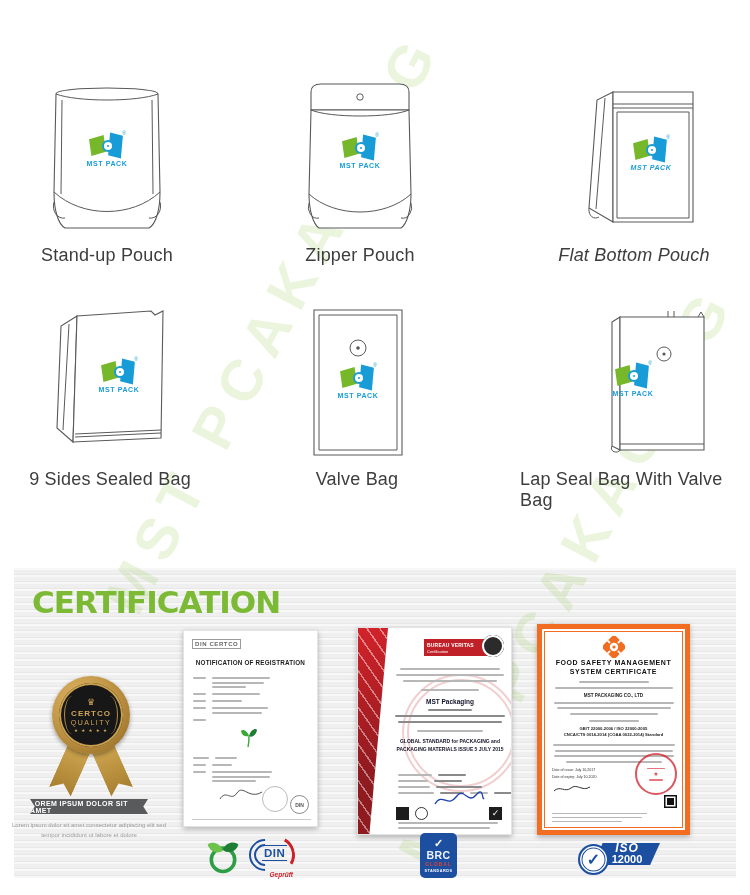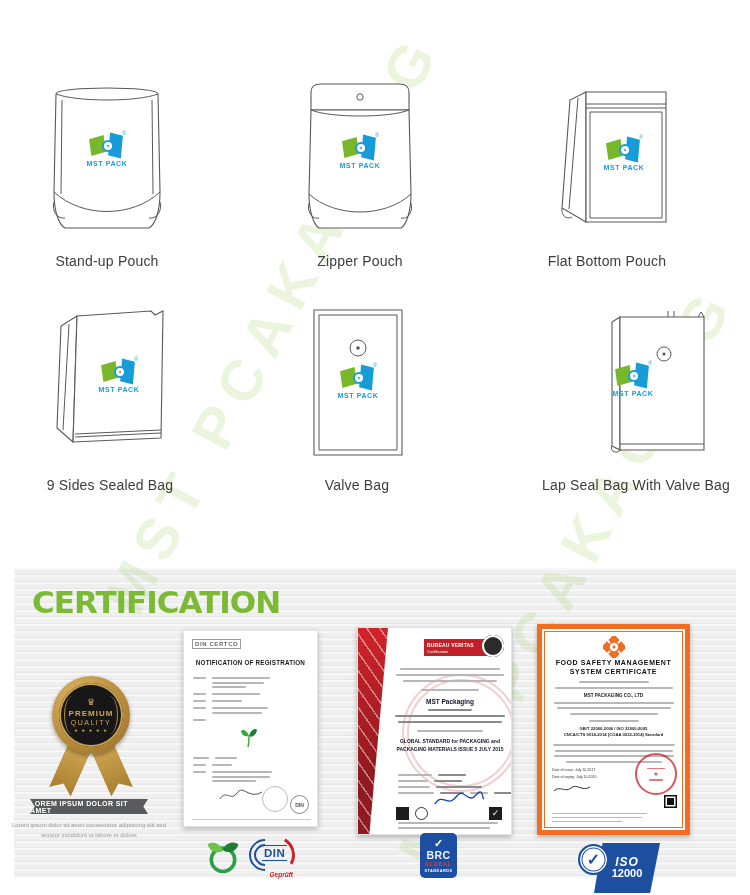--- a/index.html
+++ b/index.html
@@ -12,21 +12,21 @@
 
   
   .watermark { position:absolute; z-index:1; font-size:58px; font-weight:bold; letter-spacing:12px;
     color:#8CC63F; opacity:.17; white-space:nowrap; transform:translate(-50%,-50%) rotate(-62deg); }
   .wm1 { left:272px; top:322px; }
   .wm2 { left:566px; top:575px; }
 
   
   .pk-cell { position:absolute; width:210px; display:flex; flex-direction:column; align-items:center; z-index:2; }
   .pk-cell svg { display:block; }
-  .pk-label { margin-top:15px; font-size:14px; color:#3d3d3d; letter-spacing:.2px; }
+  .pk-label { margin-top:7px; font-size:18px; color:#3d3d3d; letter-spacing:.2px; }
   .bagline { fill:#ffffff; stroke:#58595b; stroke-width:1.1; }
   .bagstroke { fill:none; stroke:#58595b; stroke-width:1; }
 
   
   .logo { position:absolute; width:46px; text-align:center; }
   .logo-mark { position:relative; width:36px; height:25px; margin:0 auto; }
   .logo-green { position:absolute; left:1px; top:3px; width:15px; height:17px; background:#76B82A; transform:rotate(-8deg) skewY(-8deg); }
   .logo-blue  { position:absolute; left:20px; top:0; width:13px; height:23px; background:#189CD8; transform:rotate(5deg) skewY(9deg); }
   .logo-ring  { position:absolute; left:13px; top:6px; width:8px; height:8px; border:2.5px solid #189CD8; border-radius:50%; background:#fff; }
   .logo-ring::after { content:""; position:absolute; left:3px; top:3px; width:2px; height:2px; border-radius:50%; background:#189CD8; }
@@ -128,21 +128,21 @@
     border-top:1.8px solid #1D4FA0; border-bottom:1.8px solid #1D4FA0; padding:0 2px; line-height:1.25; }
   .din-red { position:absolute; right:1px; top:0; width:32px; height:32px; border:3px solid transparent; border-right-color:#CC2128; border-radius:50%; transform:rotate(-15deg); }
   .din-sub { position:absolute; right:3px; bottom:0; font-size:6.5px; font-style:italic; color:#CC2128; font-weight:bold; }
   .mark-brc { left:420px; top:833px; width:37px; height:45px; background:#1D4FA0; border-radius:5px;
     display:flex; flex-direction:column; align-items:center; justify-content:center; gap:1px; }
   .brc-check { color:#fff; font-size:11px; line-height:1; font-weight:bold; }
   .brc-name { color:#eef3ff; font-size:10.5px; font-weight:bold; letter-spacing:.5px; line-height:1; }
   .brc-sub1 { color:#E8412C; font-size:4.8px; font-weight:bold; letter-spacing:1px; line-height:1.2; }
   .brc-sub2 { color:#fff; font-size:3.8px; font-weight:bold; letter-spacing:.5px; line-height:1.1; }
   .mark-iso { left:578px; top:842px; width:82px; height:36px; }
-  .iso-banner { position:absolute; left:16px; top:1px; width:66px; height:50px; background:#1D4FA0;
+  .iso-banner { position:absolute; left:16px; top:1px; width:66px; height:22px; background:#1D4FA0;
     clip-path:polygon(13% 0,100% 0,85% 100%,0 100%); display:flex; flex-direction:column; align-items:center; justify-content:center; }
   .iso-banner .t1 { color:#fff; font-size:12px; font-weight:bold; font-style:italic; line-height:1; letter-spacing:1px; }
   .iso-banner .t2 { color:#fff; font-size:11px; font-weight:bold; line-height:1.05; }
   .iso-circle { position:absolute; left:0; top:2px; width:31px; height:31px; background:#fff; border:2px solid #1D4FA0; border-radius:50%;
     box-sizing:border-box; display:flex; align-items:center; justify-content:center; box-shadow:inset 0 0 0 1.5px #fff, inset 0 0 0 2.5px #1D4FA0; }
   .iso-circle span { color:#1D4FA0; font-size:16px; font-weight:bold; line-height:1; }
 </style>
 </head>
 <body>
 
@@ -186,21 +186,21 @@
         <div class="logo-green"></div>
           <div class="logo-blue"></div>
           <div class="logo-ring"></div>
         <div class="logo-r">®</div>
       </div>
       <div class="logo-text">MST PACK</div>
     </div>
     <div class="pk-label">Zipper Pouch</div>
   </div>
 
-  <div class="pk-cell" style="left:502px; top:76px;">
+  <div class="pk-cell" style="left:529px; top:76px;font-style:italic;">
     <svg width="150" height="162" viewBox="0 0 150 162">
       <path class="bagline" d="M54,16 L38,24 L30,132 L54,146 Z"></path>
       <path class="bagstroke" d="M46,22 L37,133"></path>
       <path class="bagstroke" d="M30,132 C29,140 35,144 40,141"></path>
       <path class="bagline" d="M54,16 L134,16 L134,146 L54,146 Z"></path>
       <path class="bagstroke" d="M54,28 L134,28 M54,32 L134,32"></path>
       <path class="bagstroke" d="M58,36 L130,36 L130,142 L58,142 L58,36"></path>
     </svg>
     <div class="logo" style="left:99px; top:62px;">
       <div class="logo-mark">
@@ -278,21 +278,21 @@
   <div class="cert-title">CERTIFICATION</div>
 
   <div class="q-badge">
     <div class="q-ribbon l"></div>
     <div class="q-ribbon r"></div>
     <div class="q-outer"></div>
     <div class="q-inner">
       <div class="q-laurel l"></div>
       <div class="q-laurel r"></div>
       <div class="q-crown">♛</div>
-      <div class="q-t1">PREMIUM</div>
+      <div class="q-t1">CERTCO</div>
       <div class="q-t2">QUALITY</div>
       <div class="q-stars">★ ★ ★ ★ ★</div>
     </div>
   </div>
   <div class="q-banner">
     <span>LOREM IPSUM DOLOR SIT AMET</span>
   </div>
   <div class="q-caption">
     <span>Lorem ipsum dolor sit amet consectetur adipiscing elit sed</span><br>
     <span>tempor incididunt ut labore et dolore</span>

